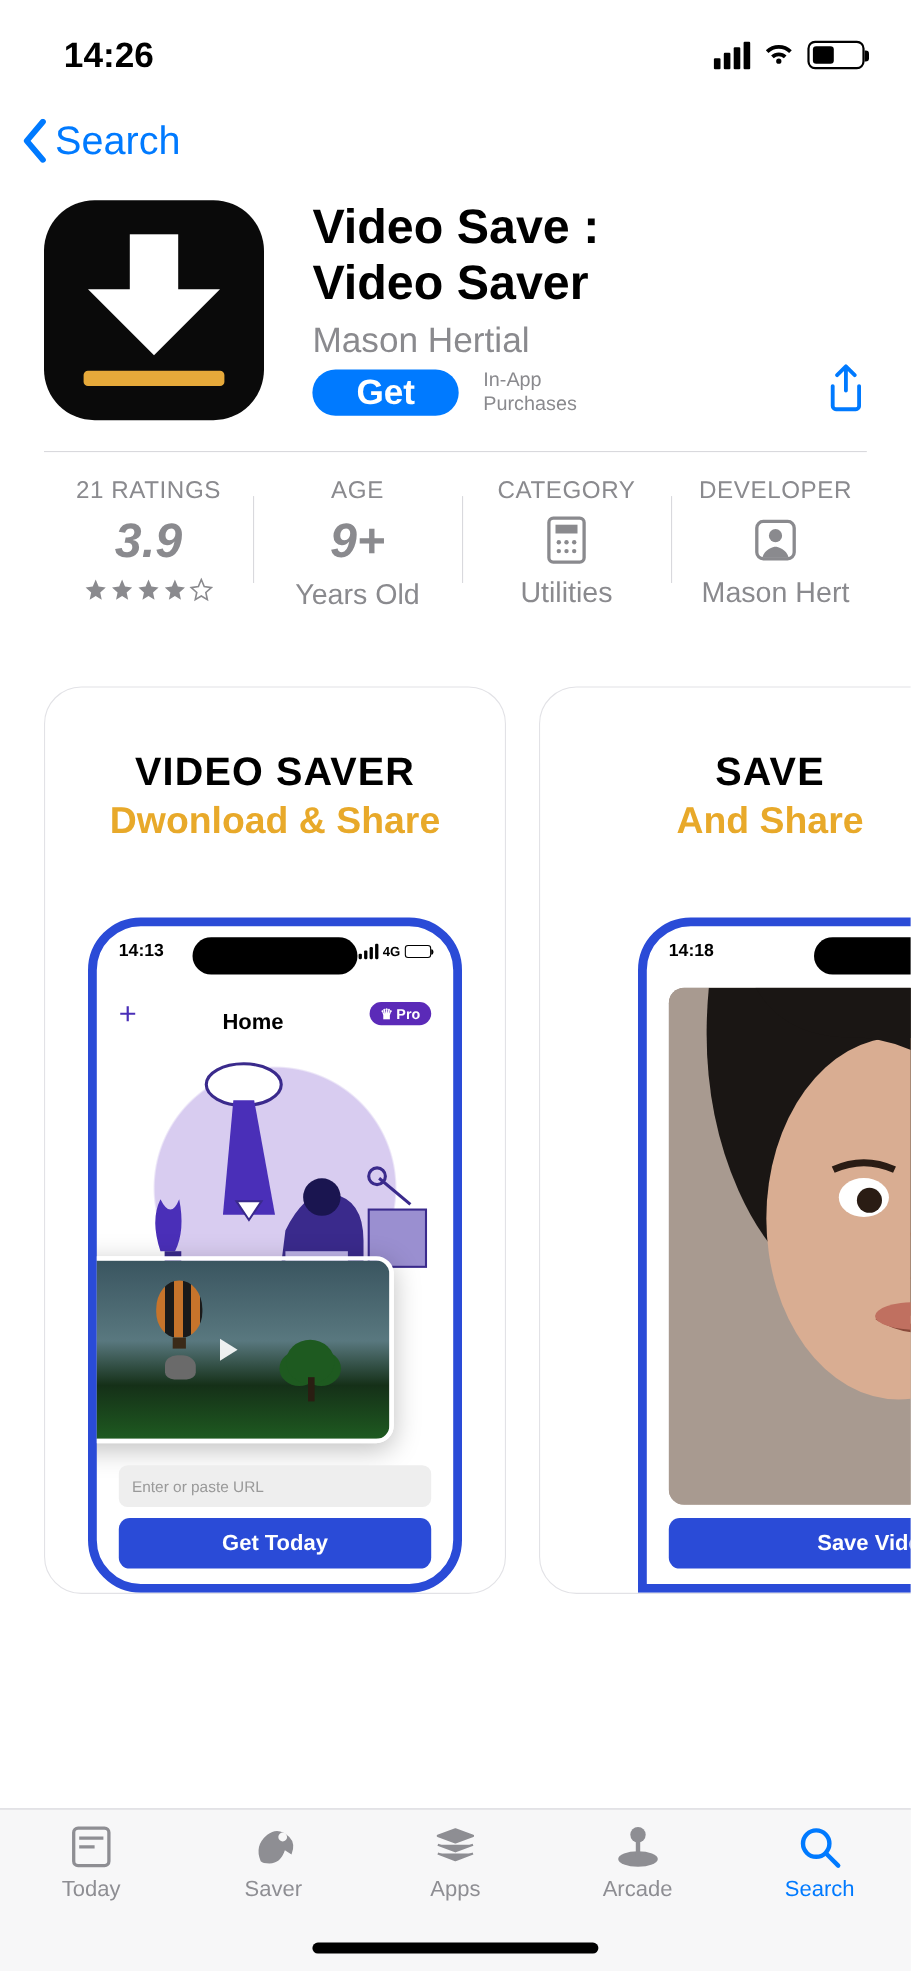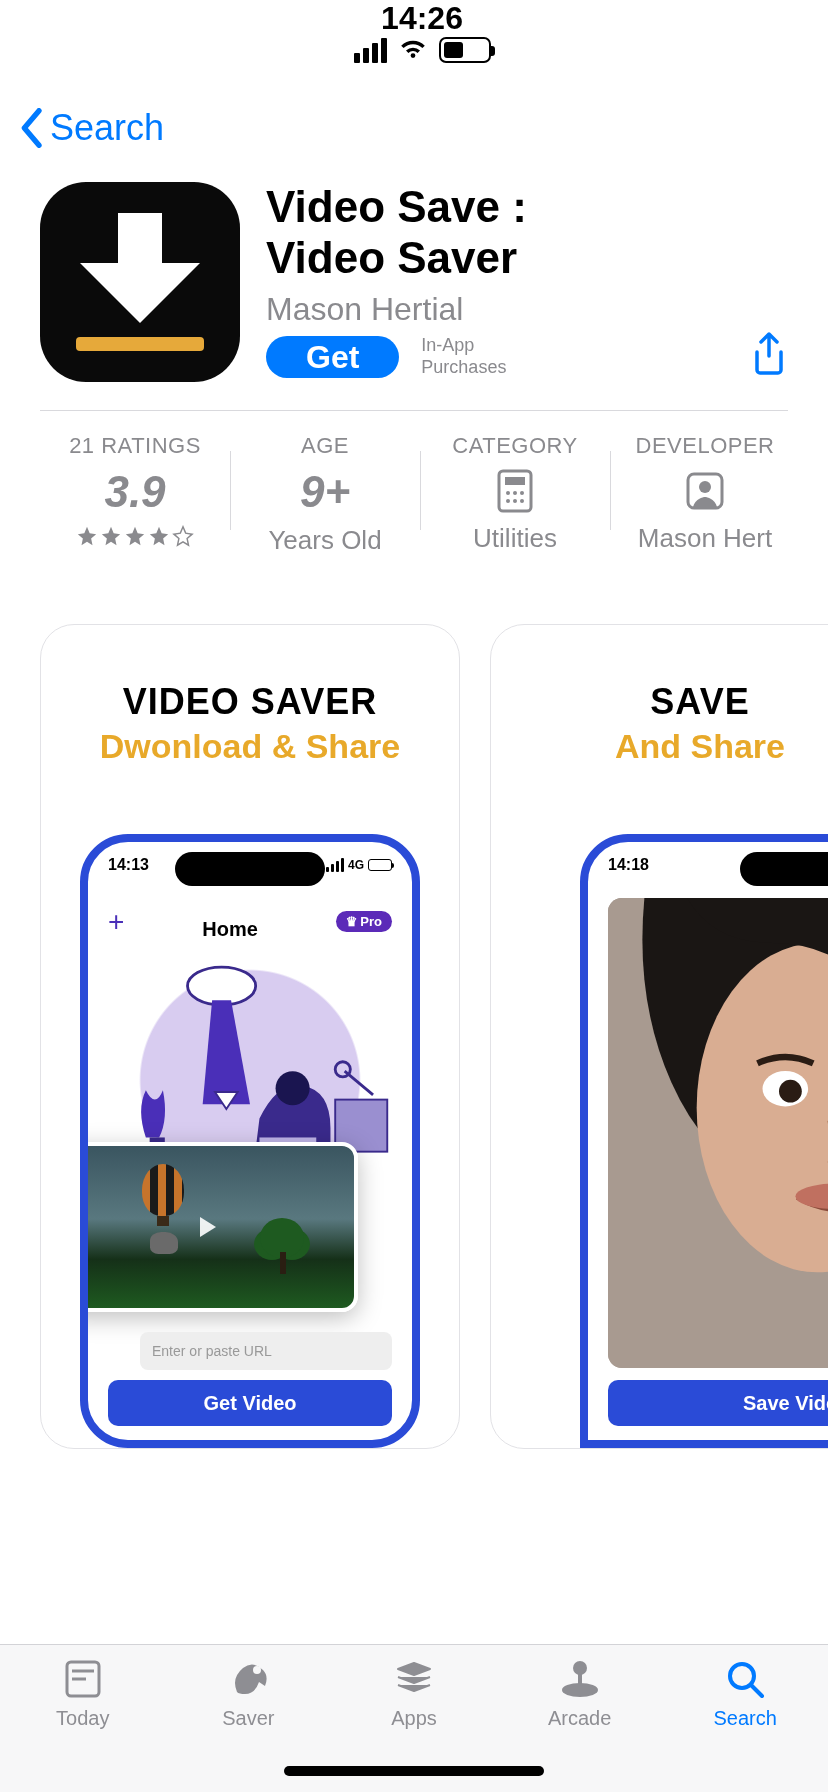--- a/index.html
+++ b/index.html
@@ -1,38 +1,38 @@
 <!DOCTYPE html>
 <html><head>
 <meta charset="utf-8">
 <style>
 * { margin: 0; padding: 0; box-sizing: border-box; -webkit-font-smoothing: antialiased; }
 html, body { width: 828px; height: 1792px; background: #fff; font-family: -apple-system, "SF Pro Text", "Helvetica Neue", Arial, sans-serif; color: #000; overflow: hidden; }
 
 
-.status-bar { height: 88px; display: flex; align-items: center; justify-content: flex-start; padding: 0 42px 0 58px; font-size: 32px; font-weight: 600; flex-direction: column; }
+.status-bar { height: 88px; display: flex; align-items: center; justify-content: space-between; padding: 12px 42px 0 58px; font-size: 32px; font-weight: 600; }
 .status-right { display: flex; align-items: center; gap: 10px; }
 .cell-bars { display: inline-flex; align-items: flex-end; gap: 3px; }
 .cell-bars span { width: 6px; background: #000; border-radius: 1px; }
 .cell-bars span:nth-child(1){height:10px}
 .cell-bars span:nth-child(2){height:15px}
 .cell-bars span:nth-child(3){height:20px}
 .cell-bars span:nth-child(4){height:25px}
 .wifi-ic svg { display:block; }
 .battery { width: 52px; height: 26px; border: 2.5px solid #000; border-radius: 7px; position: relative; display:flex; align-items:center; }
 .battery::after { content:""; position:absolute; right:-6px; top:7px; width:4px; height:10px; background:#000; border-radius:0 3px 3px 0; }
 .battery .fill { width: 40%; height: 16px; margin-left:3px; background:#000; border-radius:3px; }
 
 
 .nav { height: 80px; display:flex; align-items:center; padding: 0 18px; }
 .back { display:flex; align-items:center; gap: 6px; color:#007aff; font-size: 36px; font-weight: 400; }
 .chevron-left { width: 26px; height: 40px; }
 
 
-.header { display:flex; padding: 14px 40px 28px 40px; gap: 26px; }
+.header { display:flex; padding: 14px 40px 28px 40px; gap: 44px; }
 .app-icon { width: 200px; height: 200px; border-radius: 46px; background:#0a0a0a; display:flex; flex-direction:column; align-items:center; justify-content:center; gap: 14px; flex-shrink:0; }
 .app-icon .arrow-box { width: 120px; height: 110px; position: relative; }
 .app-icon .arrow-box .stem { position:absolute; top:0; left:38px; width:44px; height:60px; background:#fff; }
 .app-icon .arrow-box .tri { position:absolute; top:50px; left:0; width:0; height:0; border-left:60px solid transparent; border-right:60px solid transparent; border-top:60px solid #fff; }
 .app-icon .bar { width: 128px; height: 14px; background:#e6a93a; border-radius: 4px; }
 .title-block { flex:1; display:flex; flex-direction:column; }
 .title-block h1 { font-size: 44px; font-weight: 700; line-height: 1.15; }
 .subtitle { font-size: 32px; color:#8a8a8e; margin-top: 8px; }
 .actions { margin-top: auto; display:flex; align-items:center; gap: 22px; }
 .get-btn { background:#007aff; color:#fff; border:none; border-radius: 36px; height: 42px; padding: 0 40px; font-size: 32px; font-weight: 700; }
@@ -75,21 +75,21 @@
 .illus { position:absolute; top:100px; left:20px; right:20px; height:230px; background: radial-gradient(circle at 50% 60%, #d8ccf0 0%, #d8ccf0 55%, transparent 56%); border-radius: 12px; }
 .illus svg { width:100%; height:100%; }
 .video-thumb { position:absolute; top:300px; left:-30px; width:300px; height:170px; border-radius: 16px; overflow:hidden; border:4px solid #fff; box-shadow: 0 6px 24px rgba(0,0,0,0.25); background: linear-gradient(180deg,#3a5560 0%, #59787f 45%, #153018 70%, #1e5a20 100%); }
 .thumb-scene { position:relative; width:100%; height:100%; }
 .balloon-body { position:absolute; top:18px; left:80px; width:42px; height:52px; background: repeating-linear-gradient(90deg,#c7742b 0 8px,#1a1a1a 8px 16px); border-radius: 50% 50% 45% 45%; }
 .balloon-basket { position:absolute; top:70px; left:95px; width:12px; height:10px; background:#3a2a18; }
 .elephant { position:absolute; top:86px; left:88px; width:28px; height:22px; background:#6a6a6a; border-radius: 40% 45% 30% 30%; }
 .tree-trunk { position:absolute; bottom:34px; right:68px; width:6px; height:22px; background:#2a1e12; }
 .tree-crown { position:absolute; bottom:50px; right:50px; width:44px; height:40px; background:#1e5a20; border-radius:50%; box-shadow: -10px 6px 0 -4px #1e5a20, 10px 6px 0 -4px #1e5a20; }
 .play-mini { position:absolute; top:50%; left:50%; transform:translate(-50%,-50%); width:0;height:0;border-left:16px solid rgba(255,255,255,0.9);border-top:10px solid transparent;border-bottom:10px solid transparent; }
-.url-field { position:absolute; bottom:70px; left:20px; right:20px; height:38px; background:#eee; border-radius:8px; display:flex; align-items:center; padding:0 12px; font-size:14px; color:#999;margin-left:32px; }
+.url-field { position:absolute; bottom:70px; left:20px; right:20px; height:38px; background:#eee; border-radius:8px; display:flex; align-items:center; padding:0 12px; font-size:14px; color:#999; }
 .primary-btn { position:absolute; bottom:14px; left:20px; right:20px; height:46px; background:#2a4bd7; color:#fff; border-radius:10px; display:flex; align-items:center; justify-content:center; font-size:20px; font-weight:700; }
 
 
 .shot2 .phone2 { margin-top:68px; width:340px; height:620px; border:8px solid #2a4bd7; border-radius:48px 0 0 0; background:#fff; position:relative; overflow:hidden; transform: translateX(50px); }
 .phone2 .notch { position:absolute; top:10px; left:70%; transform:translateX(-50%); width:150px; height:34px; background:#000; border-radius:20px; }
 .phone2 .pstatus { position:absolute; top:14px; left:20px; font-size:16px; font-weight:600; }
 .face { position:absolute; top:56px; left:20px; right:0; bottom:72px; background: linear-gradient(180deg,#9a8f88 0%, #b5a89f 100%); border-radius: 14px 0 0 14px; overflow:hidden; }
 .face svg { width:100%; height:100%; }
 .save-btn { position:absolute; bottom:14px; left:20px; right:0; height:46px; background:#2a4bd7; color:#fff; border-radius:10px 0 0 10px; display:flex; align-items:center; justify-content:center; font-size:20px; font-weight:700; padding-left:60px; }
 
@@ -262,21 +262,21 @@
         <div class="thumb-scene">
           <div class="balloon-body"></div>
           <div class="balloon-basket"></div>
           <div class="elephant"></div>
           <div class="tree-crown"></div>
           <div class="tree-trunk"></div>
           <div class="play-mini"></div>
         </div>
       </div>
       <div class="url-field">Enter or paste URL</div>
-      <div class="primary-btn">Get Video</div>
+      <div class="primary-btn">Get Today</div>
     </div>
   </div>
 
   <div class="shot shot2">
     <div class="h1">SAVE</div>
     <div class="h2">And Share</div>
     <div class="phone2">
       <div class="notch"></div>
 
       <div class="pstatus"><span>14:18</span></div>

